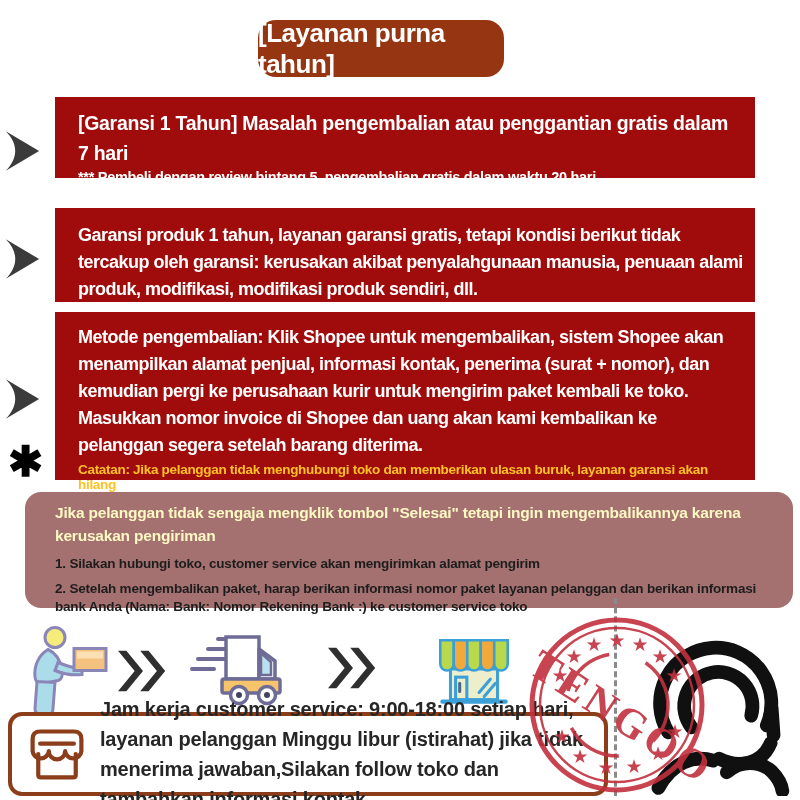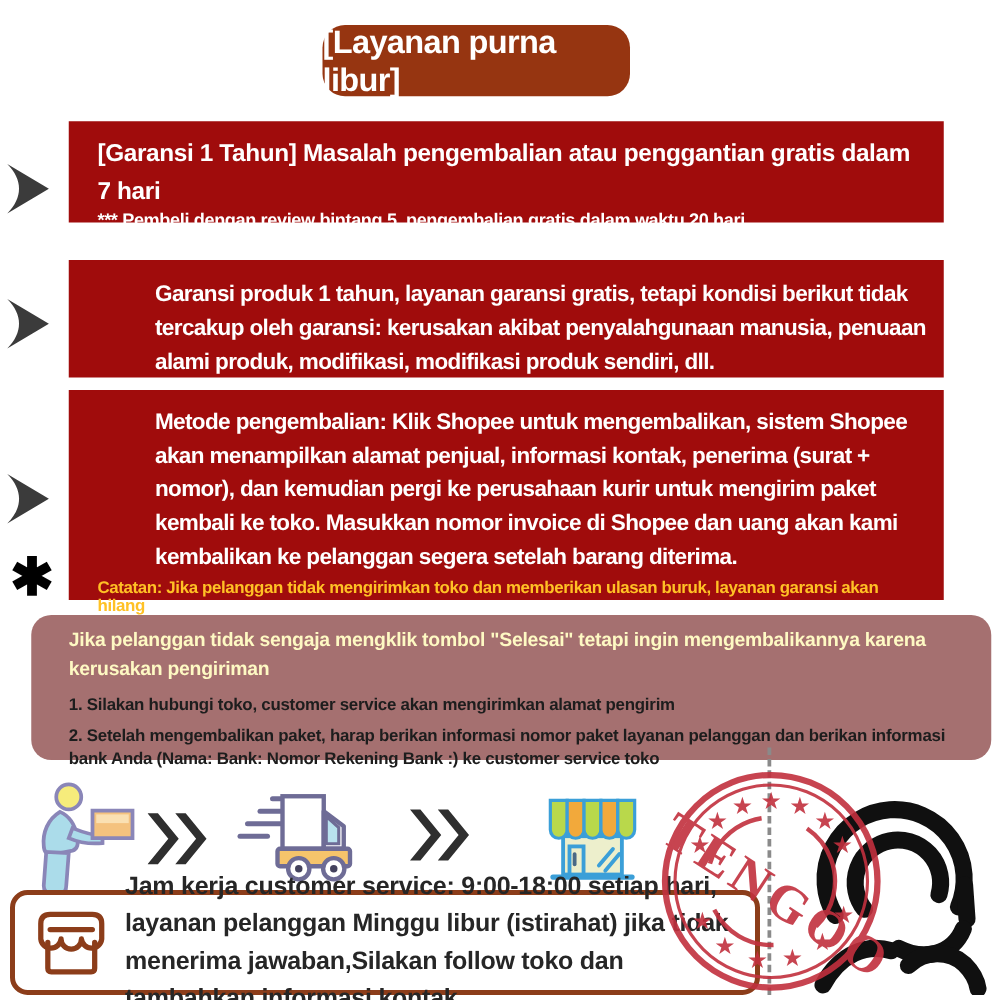--- a/index.html
+++ b/index.html
@@ -11,21 +11,21 @@
                border-radius:18px;color:#ffffff;display:flex;align-items:center;justify-content:center;
                font-size:26px;font-weight:bold;letter-spacing:-0.5px;}
 
   
   .redbox{position:absolute;left:55px;width:700px;background:#A00C0C;color:#ffffff;
           box-sizing:border-box;padding:11px 12px 8px 23px;}
   .box1{top:97px;height:81px;}
   .box2{top:208px;height:94px;padding-top:14px;}
   .box3{top:312px;height:168px;padding-top:12px;}
   .box-title{font-size:19.5px;font-weight:bold;line-height:1.55;letter-spacing:-0.3px;}
-  .box-body{font-size:18px;font-weight:bold;line-height:1.5;letter-spacing:-0.5px;margin-left:46px;}
+  .box-body{font-size:18px;font-weight:bold;line-height:1.5;letter-spacing:-0.5px;}
   .box-note{font-size:14.5px;font-weight:bold;margin-top:1px;letter-spacing:-0.3px;}
   .box-note.yellow{color:#FFC125;font-size:13.5px;margin-top:3px;}
 
   
   .arrow{position:absolute;left:4px;width:36px;height:44px;}
   .a1{top:129px;} .a2{top:237px;} .a3{top:377px;}
   .asterisk{position:absolute;left:8px;top:441px;font-size:42px;font-weight:bold;color:#000;line-height:1;}
 
   
   .panel{position:absolute;left:25px;top:492px;width:768px;height:116px;background:#A57070;
@@ -53,21 +53,21 @@
   .headset{position:absolute;left:633px;top:610px;z-index:3;}
   .stamp{position:absolute;left:517px;top:612px;z-index:4;opacity:.9;overflow:visible;}
   .stamp text{font-family:"Liberation Serif",serif;}
 </style>
 </head>
 <body>
 
 <div class="canvas">
 
   <div class="header-pill">
-    <span>[Layanan purna libur]</span>
+    <span>[Layanan purna tahun]</span>
   </div>
 
   <svg class="arrow a1" viewBox="0 0 40 46">
     <path d="M2,1 C16,15 16,31 2,45 L39,23 Z" fill="#3b3b3b"></path>
   </svg>
   <svg class="arrow a2" viewBox="0 0 40 46">
     <path d="M2,1 C16,15 16,31 2,45 L39,23 Z" fill="#3b3b3b"></path>
   </svg>
   <svg class="arrow a3" viewBox="0 0 40 46">
     <path d="M2,1 C16,15 16,31 2,45 L39,23 Z" fill="#3b3b3b"></path>
@@ -78,21 +78,21 @@
     <div class="box-title">[Garansi 1 Tahun] Masalah pengembalian atau penggantian gratis dalam 7 hari</div>
     <div class="box-note">*** Pembeli dengan review bintang 5, pengembalian gratis dalam waktu 20 hari</div>
   </div>
 
   <div class="redbox box2">
     <div class="box-body">Garansi produk 1 tahun, layanan garansi gratis, tetapi kondisi berikut tidak tercakup oleh garansi: kerusakan akibat penyalahgunaan manusia, penuaan alami produk, modifikasi, modifikasi produk sendiri, dll.</div>
   </div>
 
   <div class="redbox box3">
     <div class="box-body">Metode pengembalian: Klik Shopee untuk mengembalikan, sistem Shopee akan menampilkan alamat penjual, informasi kontak, penerima (surat + nomor), dan kemudian pergi ke perusahaan kurir untuk mengirim paket kembali ke toko. Masukkan nomor invoice di Shopee dan uang akan kami kembalikan ke pelanggan segera setelah barang diterima.</div>
-    <div class="box-note yellow">Catatan: Jika pelanggan tidak mengirimkan toko dan memberikan ulasan buruk, layanan garansi akan hilang</div>
+    <div class="box-note yellow">Catatan: Jika pelanggan tidak menghubungi toko dan memberikan ulasan buruk, layanan garansi akan hilang</div>
   </div>
 
   <div class="panel">
     <div class="panel-title">Jika pelanggan tidak sengaja mengklik tombol "Selesai" tetapi ingin mengembalikannya karena kerusakan pengiriman</div>
     <div class="panel-item">1. Silakan hubungi toko,  customer service akan mengirimkan alamat pengirim</div>
     <div class="panel-item">2. Setelah mengembalikan paket, harap berikan informasi nomor paket layanan pelanggan dan berikan informasi bank Anda (Nama: Bank: Nomor Rekening Bank :) ke customer service toko</div>
   </div>
 
   <svg class="flow-icon person" width="100" height="96" viewBox="0 0 100 95">
     <path d="M26,25 C16,31 12,42 13,52 C13,57 16,60 21,59 L36,56 C40,55 41,50 40,45 C38,35 33,28 26,25 Z" fill="#ABDCEA" stroke="#8A86B8" stroke-width="3"></path>

